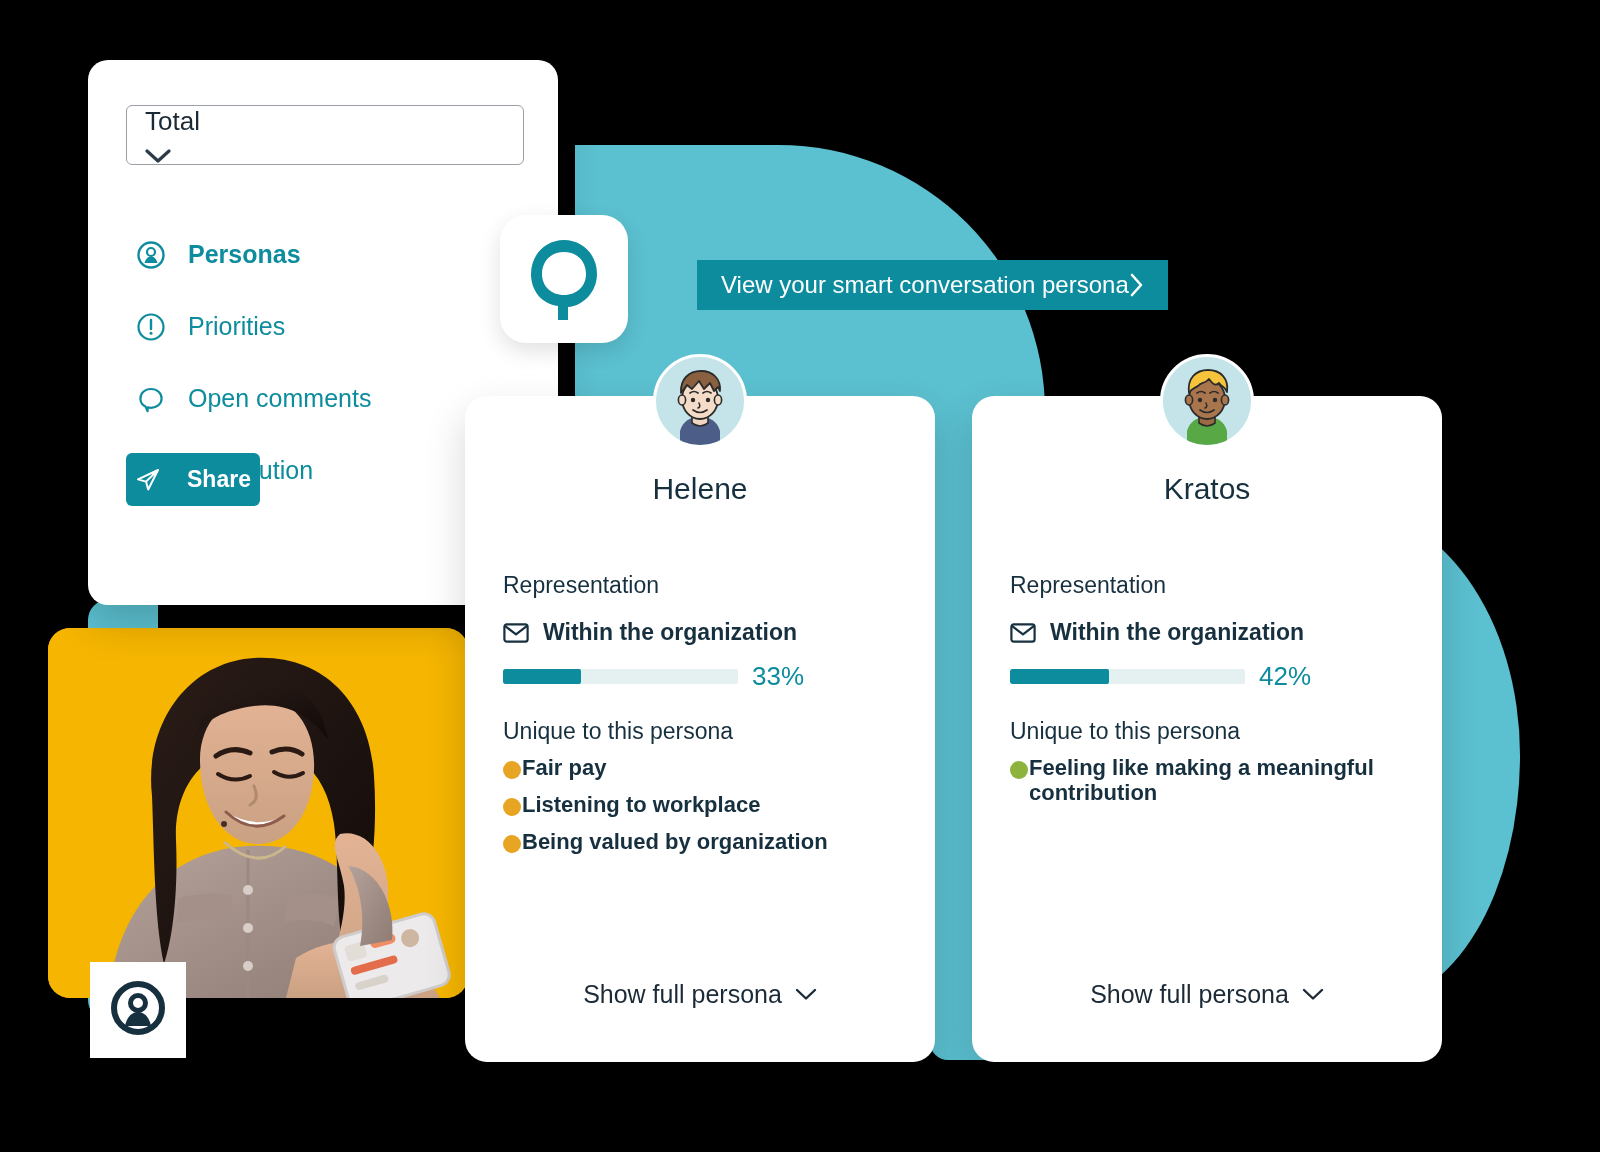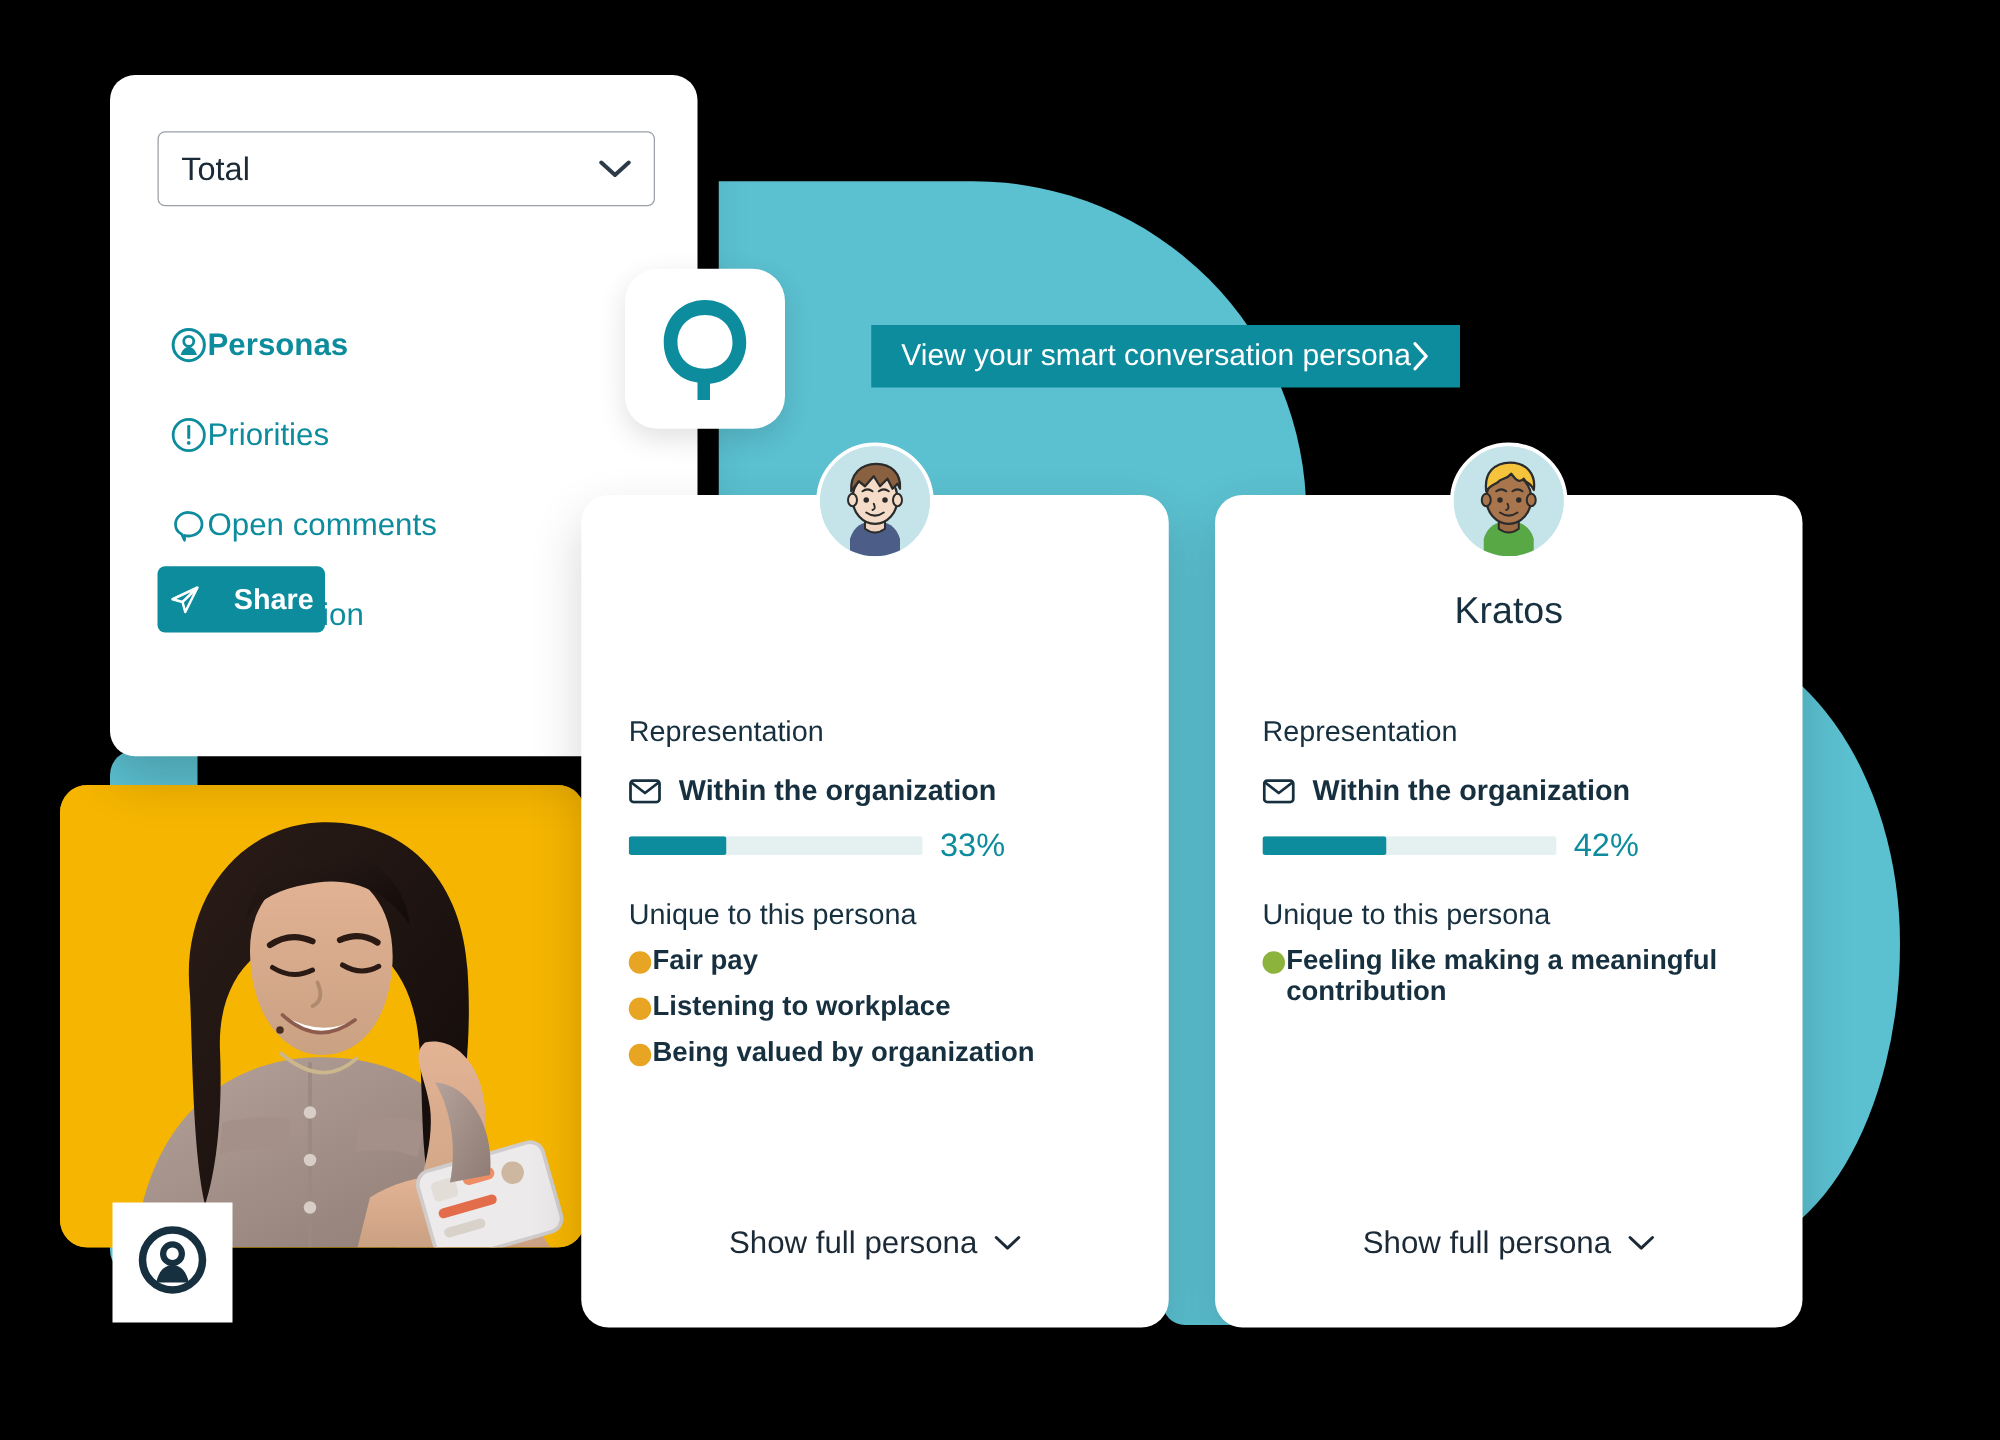--- a/index.html
+++ b/index.html
@@ -46,28 +46,28 @@
     position:absolute;left:88px;top:188px;width:9px;height:62px;background:#0D8C9E;
   }
   .panel{
     position:absolute;left:88px;top:60px;width:470px;height:545px;
     background:#fff;border-radius:20px;
     box-shadow:0 18px 40px rgba(0,0,0,.18);
   }
   .select-box{
     position:absolute;left:38px;top:45px;width:398px;height:60px;
     border:1px solid #9aa0a6;border-radius:6px;background:#fff;
-    display:flex;align-items:center;box-sizing:border-box;padding:0 18px;
+    display:flex;box-sizing:border-box;padding:0 18px;flex-direction:column;
   }
   .select-value{font-size:26px;color:#1b2a36;flex:1;}
   .chevron{width:26px;height:15px;}
 
   .nav{position:absolute;left:0;top:180px;width:100%;}
   .nav-item{
-    display:flex;align-items:center;height:72px;padding-left:48px;box-sizing:border-box;
+    display:flex;align-items:flex-start;gap:22px;height:72px;padding-left:48px;box-sizing:border-box;
   }
   .nav-icon{width:30px;height:30px;flex:none;display:flex;align-items:center;justify-content:center;color:#0D8C9E;}
   .nav-label{font-size:25px;color:#0D8C9E;}
   .nav-item.active .nav-label{font-weight:700;color:#0D8C9E;}
 
   .share-btn{
     position:absolute;left:126px;top:453px;width:134px;height:53px;
     background:#0D8C9E;border:none;border-radius:6px;color:#fff;
     display:flex;align-items:center;justify-content:center;gap:26px;
     font-size:23px;font-weight:700;cursor:pointer;
@@ -314,20 +314,21 @@
         <path d="M25 36 C24 22 33 14 45 14 C57 14 65 22 64 34 L62 30 L58 34 L54 26 L48 32 L43 24 L36 32 L31 28 Z" fill="#8A6140" stroke="#2b2b2b" stroke-width="1.8" stroke-linejoin="round"></path>
         <path d="M34 36 q4 -3 8 0" stroke="#2b2b2b" stroke-width="1.7" fill="none" stroke-linecap="round"></path>
         <path d="M47 36 q4 -3 8 0" stroke="#2b2b2b" stroke-width="1.7" fill="none" stroke-linecap="round"></path>
         <circle cx="37" cy="43" r="2.2" fill="#2b2b2b"></circle>
         <circle cx="52" cy="43" r="2.2" fill="#2b2b2b"></circle>
         <path d="M43 46 q2 4 -1 5" stroke="#2b2b2b" stroke-width="1.5" fill="none" stroke-linecap="round"></path>
         <path d="M37 53 q7 5 14 0" stroke="#2b2b2b" stroke-width="1.7" fill="none" stroke-linecap="round"></path>
       </svg>
     </div>
 
+    <div class="persona-name">Helene</div>
 
     <div class="sect-label rep-label">Representation</div>
 
     <div class="rep-row">
       <svg width="26" height="20" viewBox="0 0 26 20">
         <rect x="1.4" y="1.4" width="23.2" height="17.2" rx="2.4" fill="none" stroke="#17303F" stroke-width="2.2"></rect>
         <path d="M2.6 3.4 L13 11.4 L23.4 3.4" fill="none" stroke="#17303F" stroke-width="2.2" stroke-linecap="round" stroke-linejoin="round"></path>
       </svg>
       <span class="rep-text">Within the organization</span>
     </div>

